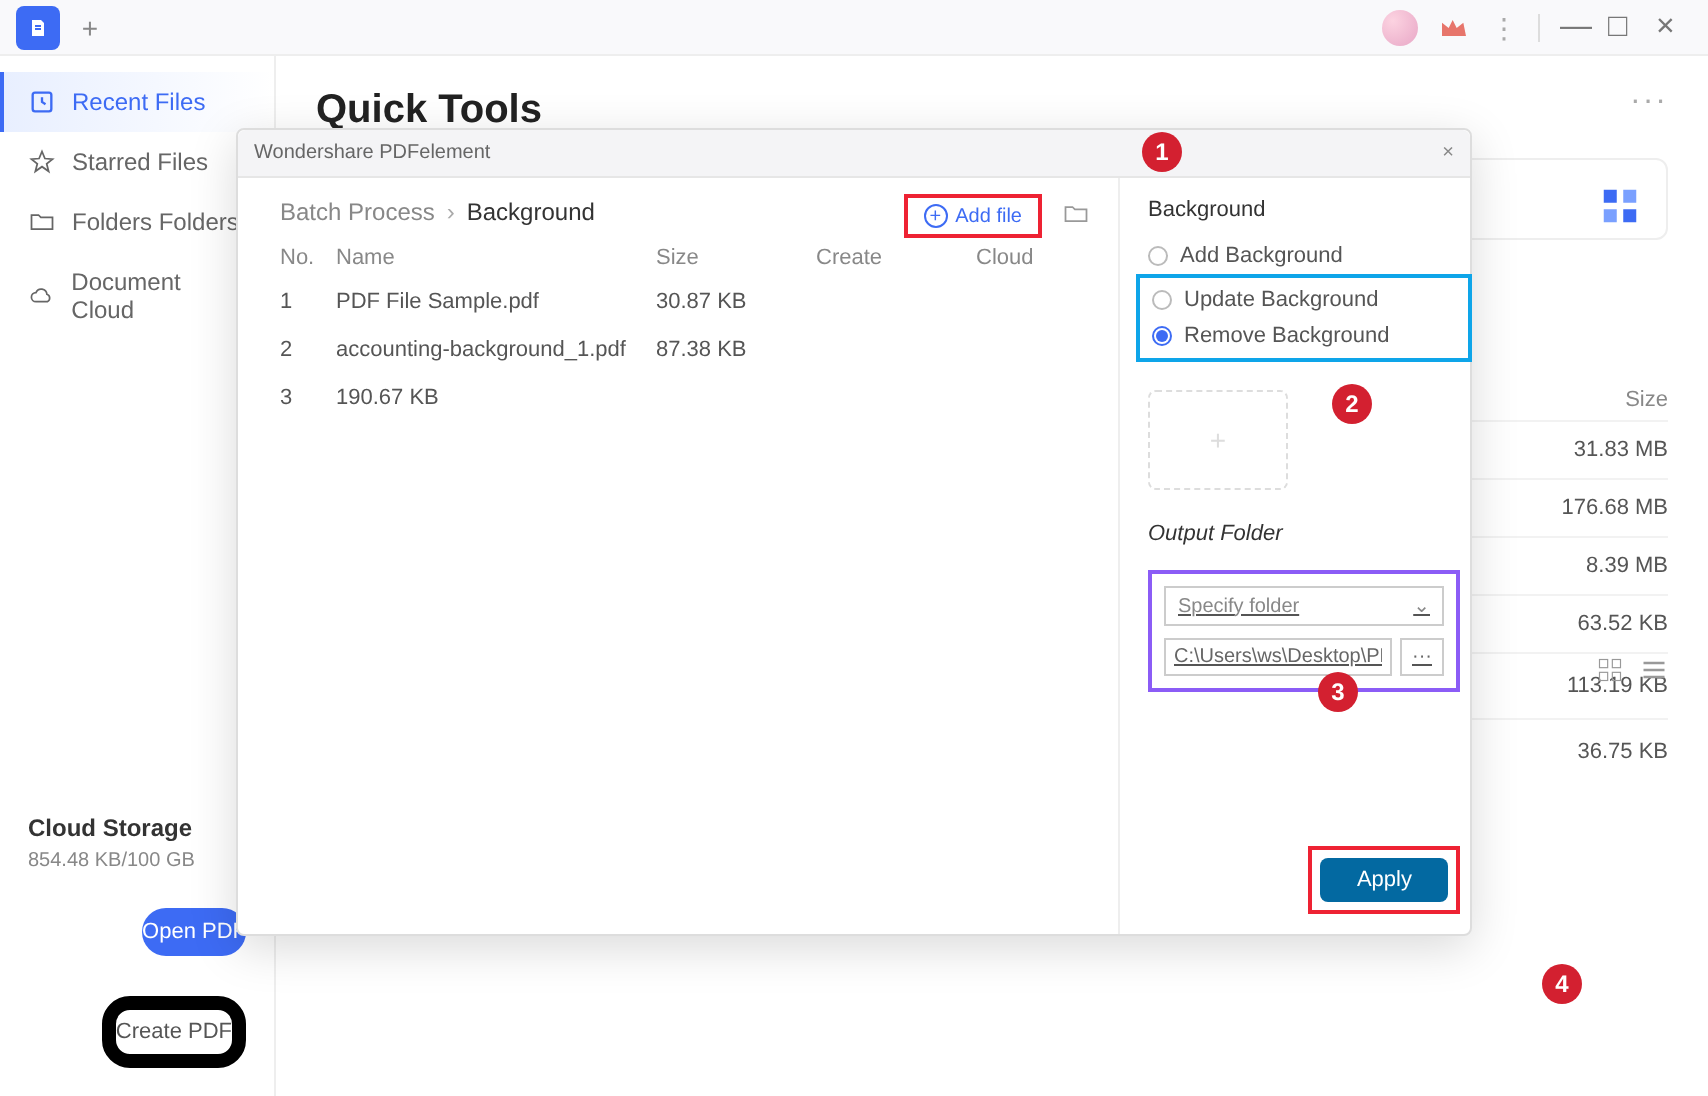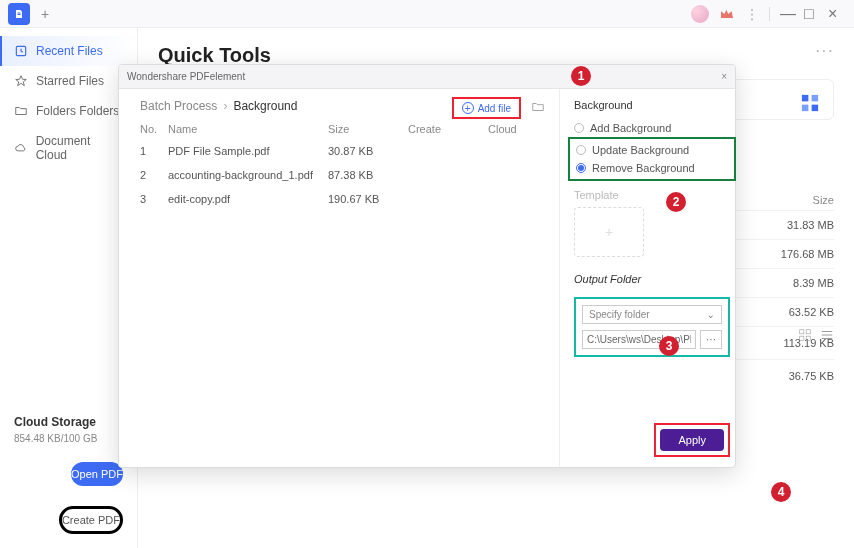--- a/index.html
+++ b/index.html
@@ -21,21 +21,21 @@
 .app { display: flex; height: calc(100% - 28px); }
 .sidebar { width: 138px; border-right: 1px solid #eee; display: flex; flex-direction: column; padding-top: 8px; }
 .sidebar .item { display:flex; align-items:center; gap:8px; padding:8px 14px; font-size:12px; color:#666; cursor:pointer; }
 .sidebar .item.active { color:#3d6bf4; background:linear-gradient(90deg,#e8efff 0%,transparent 100%); border-left:2px solid #3d6bf4; padding-left:12px;}
 .sidebar .item .icon { width:14px; height:14px; color:inherit; }
 .sidebar .storage { margin-top:auto; padding:10px 14px; font-size:11px; color:#333;}
 .sidebar .storage .lbl { font-weight:600; margin-bottom:4px; font-size:12px;}
 .sidebar .storage .sz { color:#888; font-size:10px;}
 .sidebar .buttons { padding: 8px 14px 14px; display:flex; flex-direction:column; gap:20px;align-items:flex-end;}
 .btn-primary { background:#3d6bf4; color:#fff; border:none; border-radius:14px; font-size:11px; padding:6px 0; cursor:pointer;}
-.btn-secondary { background:#fff; color:#555; border:3px solid #000000; border-radius:14px; font-size:11px; padding:5px 0; cursor:pointer;}
+.btn-secondary { background:#fff; color:#555; border:7px solid #000000; border-radius:14px; font-size:11px; padding:5px 0; cursor:pointer;}
 
 .main { flex:1; padding:12px 20px 0; position:relative; }
 .main h1 { font-size:20px; font-weight:600; margin:4px 0 12px; color:#222;}
 .main .more-h { position:absolute; right:20px; top:14px; color:#aaa; font-size:16px; letter-spacing:1px;}
 .cards { display:flex; gap:14px; margin-bottom:14px;}
 .card { flex:1; border:1px solid #eee; border-radius:6px; padding:12px; position:relative; font-size:11px; color:#666; line-height:1.4;}
 .card .glyph { position:absolute; right:10px; top:10px; width:26px; height:26px; }
 
 .recent-row { display:grid; grid-template-columns: 1fr 120px 80px; padding:8px 0; font-size:11px; border-top:1px solid #f2f2f2; align-items:center;}
 .recent-row .name { display:flex; align-items:center; gap:8px; color:#555;}
@@ -63,30 +63,30 @@
 .file-table { margin-top:8px; font-size:11px; color:#555;}
 .file-table .hdr { display:grid; grid-template-columns: 28px 160px 80px 80px 50px; color:#888; padding-bottom:4px;}
 .file-table .row { display:grid; grid-template-columns: 28px 160px 80px 80px 50px; padding:6px 0;}
 
 .dlg-right { width:185px; border-left:1px solid #eee; padding:10px 14px; font-size:11px; color:#555; display:flex; flex-direction:column;}
 .dlg-right .section-title { font-size:11px; color:#333; margin-bottom:8px; font-weight:500;}
 .radio-row { display:flex; align-items:center; gap:6px; padding:3px 0; cursor:pointer;}
 .radio-row .r { width:10px;height:10px;border:1px solid #bbb;border-radius:50%; display:inline-block;}
 .radio-row.sel .r { border-color:#3d6bf4;}
 .radio-row.sel .r::after { content:''; display:block;width:6px;height:6px;background:#3d6bf4;border-radius:50%;margin:1px;}
-.bg-red-box { border:2px solid #15803d; margin:0 -6px; padding:2px 6px;}
+.bg-red-box { border:2px solid #0ea5e9; margin:0 -6px; padding:2px 6px;}
 .template-area { margin-top:8px; color:#bbb;}
 .template-ph { width:70px;height:50px; border:1px dashed #ddd; border-radius:4px; margin-top:6px; display:flex;align-items:center;justify-content:center; color:#ddd; font-size:14px;}
-.output-box { border:2px solid #14b8a6; padding:6px; margin-top:4px;}
+.output-box { border:2px solid #8b5cf6; padding:6px; margin-top:4px;text-decoration:underline;}
 .select-fake { border:1px solid #ccc; font-size:10px; padding:3px 6px; display:flex; justify-content:space-between; align-items:center; margin-bottom:6px; color:#888;}
 .path-row { display:flex; gap:4px;}
 .path-row input { flex:1; border:1px solid #ccc; font-size:10px; padding:3px 4px; color:#666; min-width:0;}
 .path-row .browse { border:1px solid #ccc; width:22px; display:flex;align-items:center;justify-content:center; font-size:10px; color:#666; cursor:pointer;}
 .apply-box { margin-top:auto; align-self:flex-end; border:2px solid #e23; padding:4px;}
-.apply-btn { background:#4c1d95; color:#fff; border:none; border-radius:4px; padding:5px 18px; font-size:11px; cursor:pointer;}
+.apply-btn { background:#0369a1; color:#fff; border:none; border-radius:4px; padding:5px 18px; font-size:11px; cursor:pointer;}
 
 .callout { position:absolute; width:20px;height:20px; background:#d32030; color:#fff; border-radius:50%; font-size:12px; font-weight:600; display:flex; align-items:center; justify-content:center; z-index:50;}
 </style>
 </head>
 <body>
 
 <div class="titlebar">
   <div class="tab-app">
     <svg viewBox="0 0 24 24" fill="none">
         <path d="M6 4h9l3 3v13H6z" fill="#fff"></path>
@@ -264,21 +264,20 @@
             </div>
             <div class="row">
               <span>2</span>
               <span>accounting-background_1.pdf</span>
               <span>87.38 KB</span>
               <span></span>
               <span></span>
             </div>
             <div class="row">
               <span>3</span>
-              <span>edit-copy.pdf</span>
               <span>190.67 KB</span>
               <span></span>
               <span></span>
             </div>
           </div>
       </div>
     </div>
 
     <div class="dlg-right">
       <div class="section-title">Background</div>
@@ -290,21 +289,20 @@
         <div class="radio-row">
           <span class="r"></span>
             <span>Update Background</span>
         </div>
         <div class="radio-row sel">
           <span class="r"></span>
             <span>Remove Background</span>
         </div>
       </div>
       <div class="template-area">
-        <div>Template</div>
         <div class="template-ph">+</div>
       </div>
 
       <div style="margin-top:16px;font-style:italic;" class="section-title">Output Folder</div>
       <div class="output-box">
         <div class="select-fake">
           <span>Specify folder</span>
           <span>⌄</span>
         </div>
         <div class="path-row">

